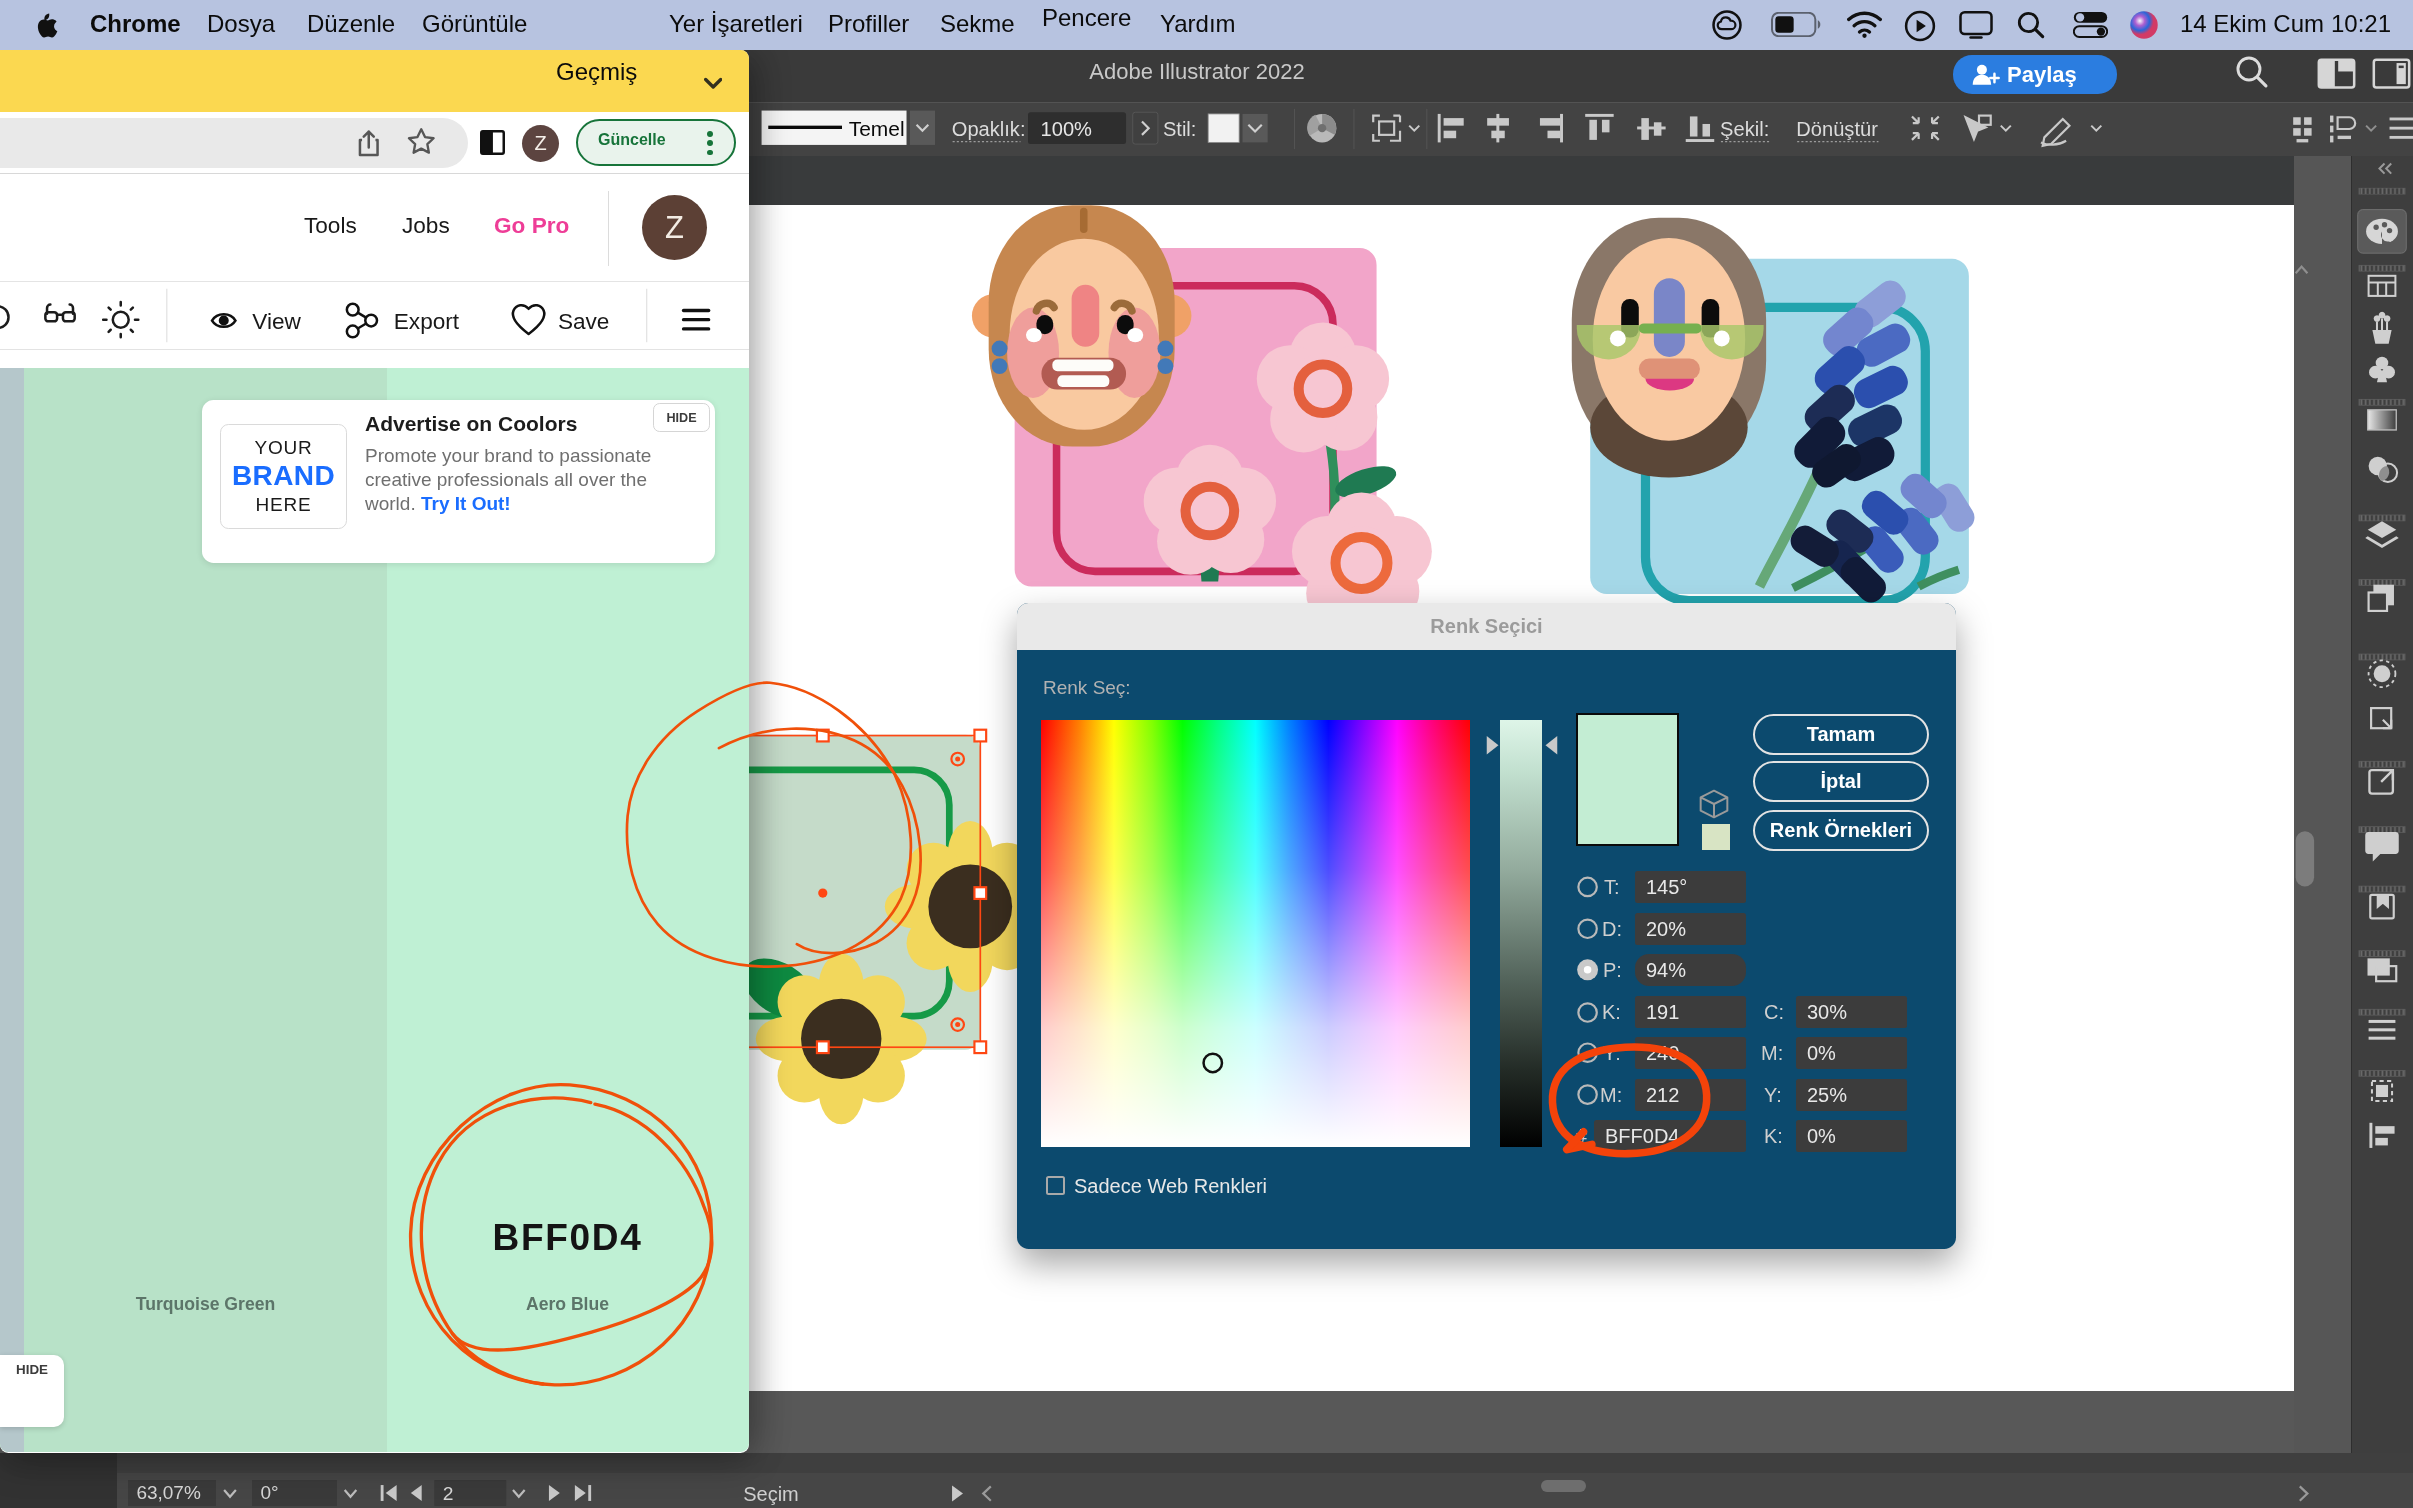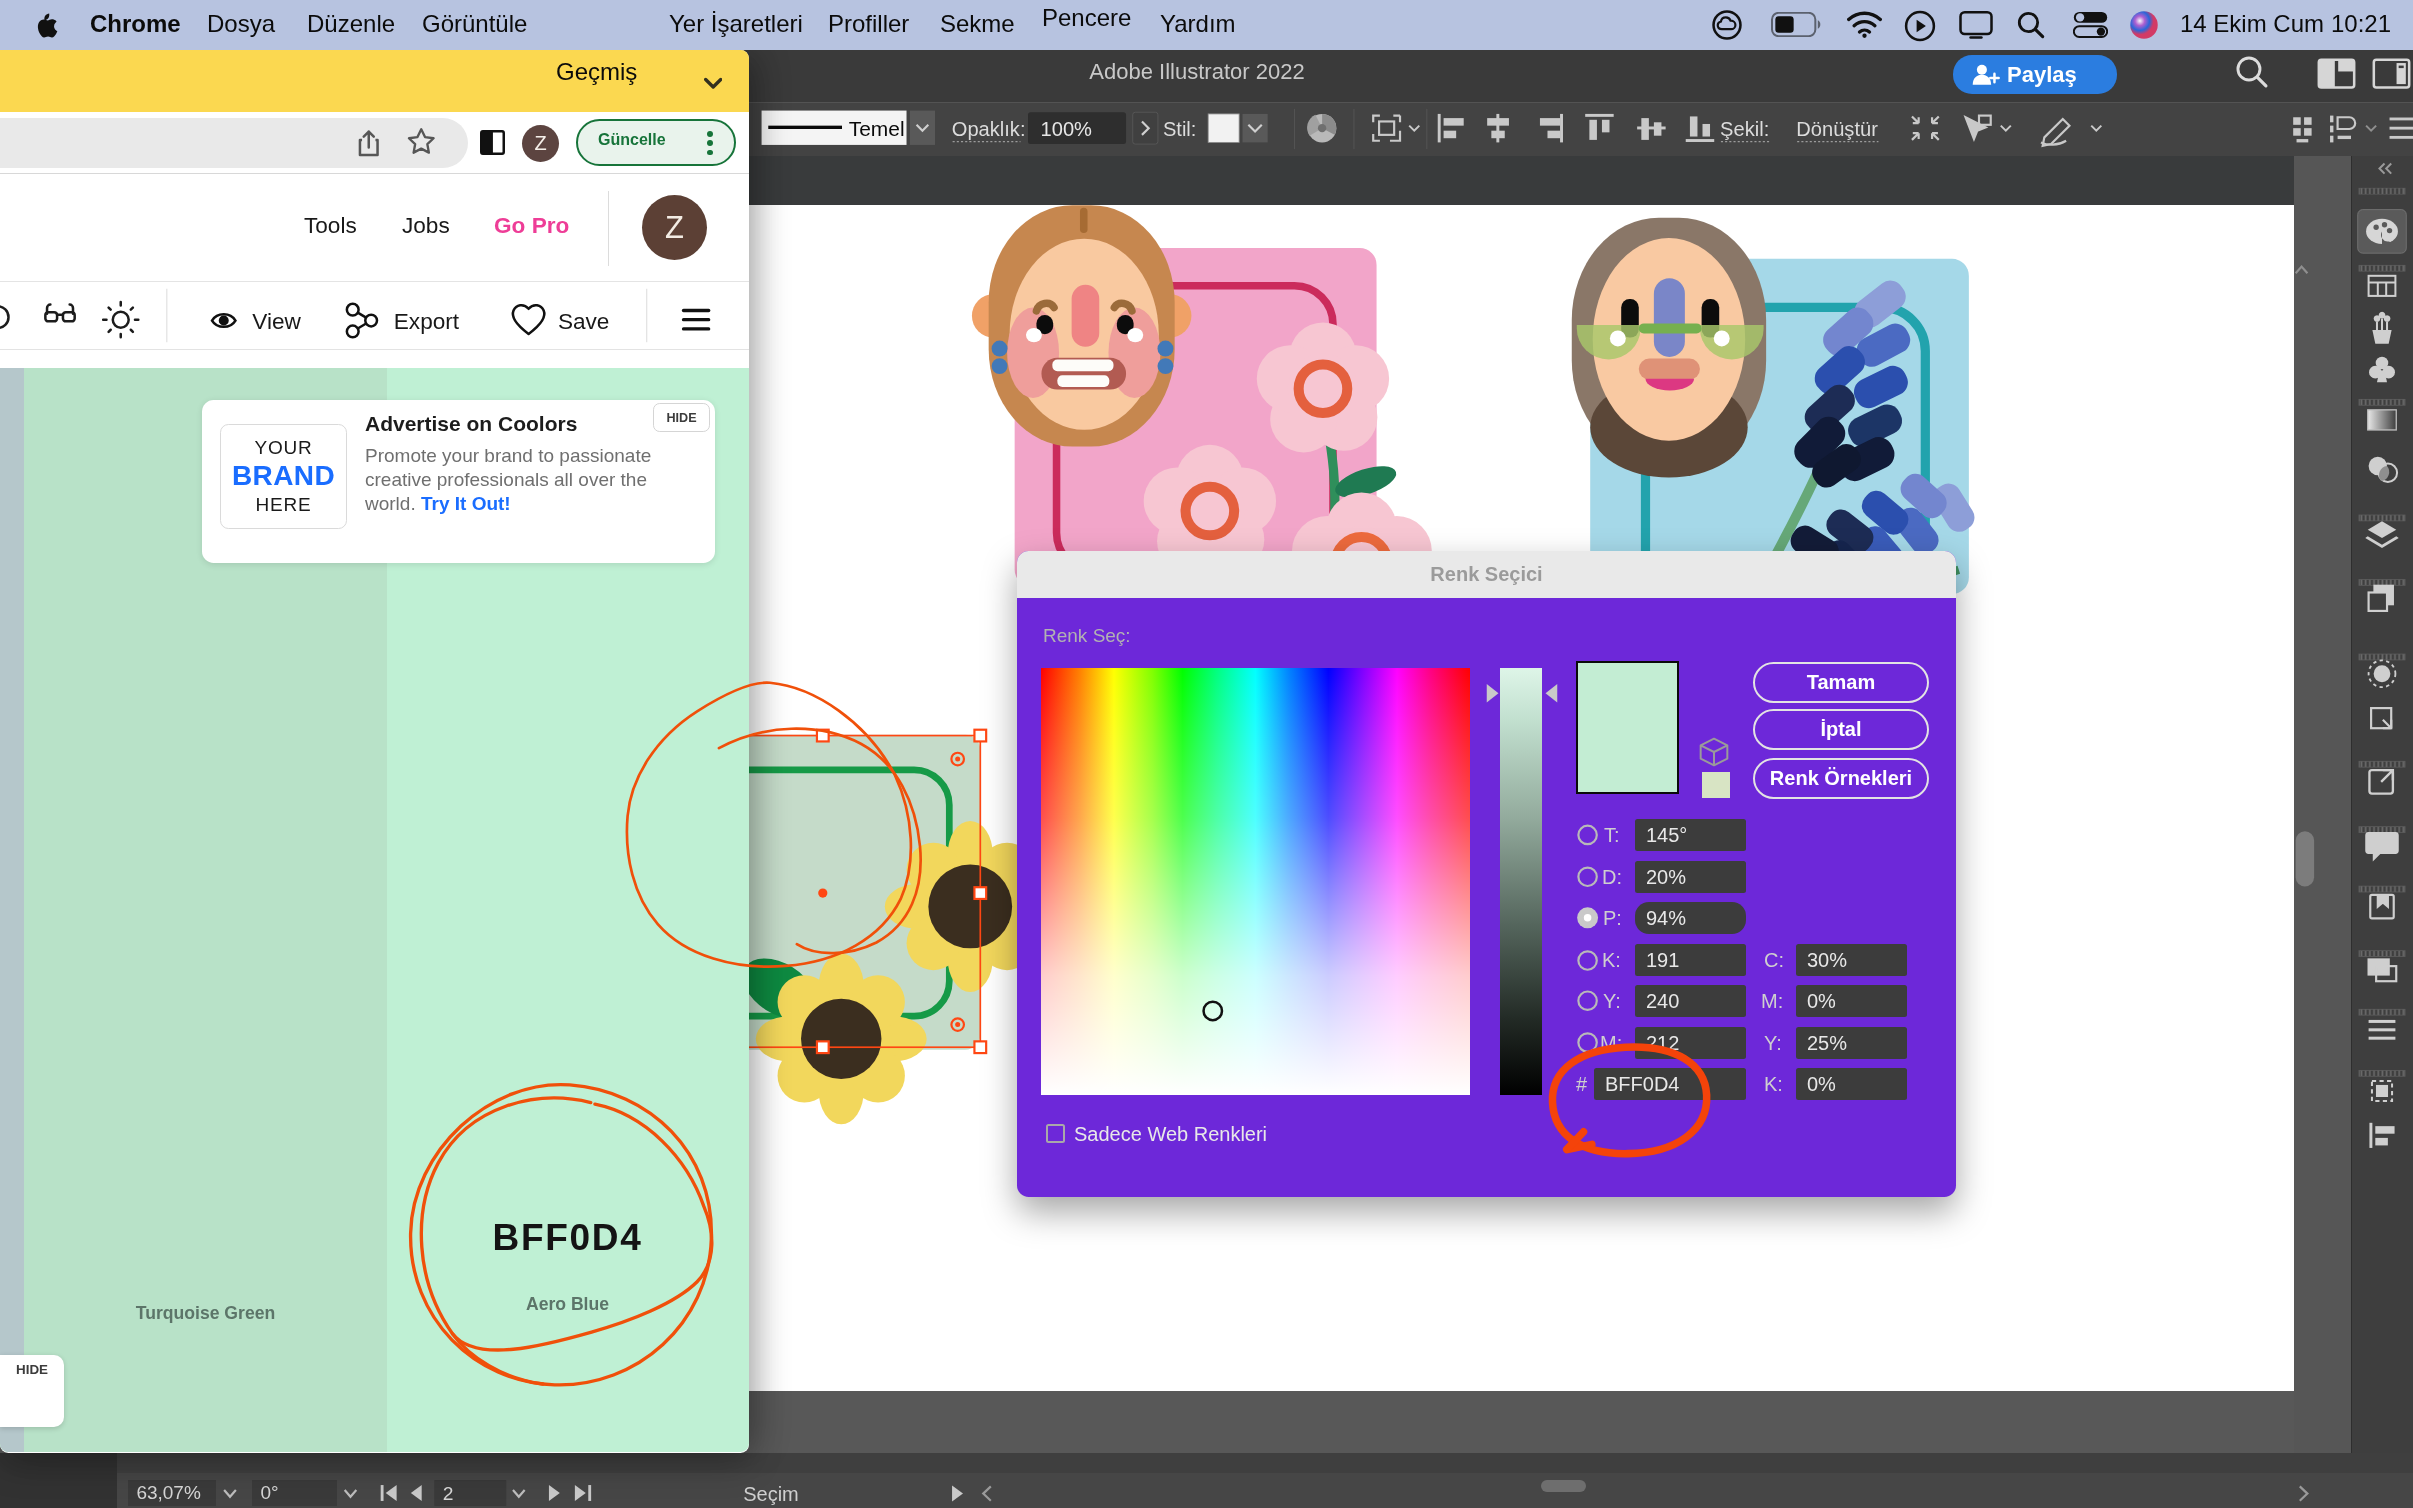--- a/index.html
+++ b/index.html
@@ -482,21 +482,21 @@
     <g fill="#fff" stroke="#ff4713" stroke-width="2.6">
       <rect x="975" y="871" width="14" height="14"></rect>
       <rect x="1163" y="871" width="14" height="14"></rect>
       <rect x="1163" y="1059" width="14" height="14"></rect>
       <rect x="975" y="1243" width="14" height="14"></rect>
       <rect x="1163" y="1243" width="14" height="14"></rect>
     </g>
   </g>
 </svg>
 
-<div class="abs" id="dialog" style="left:1017px;top:551px;width:939px;height:646px;border-radius:11.7px;background:#6d28d9;box-shadow:0 15px 34px rgba(0,0,0,.35);">
+<div class="abs" id="dialog" style="left:1017px;top:603px;width:939px;height:646px;border-radius:11.7px;background:#0c4a6e;box-shadow:0 15px 34px rgba(0,0,0,.35);">
   <div class="abs" style="left:0;top:0;width:939px;height:47px;background:#e9e9e9;border-radius:11.7px 11.7px 0 0;">
     <div class="abs" style="left:0;top:11.7px;width:939px;text-align:center;font-size:20px;font-weight:bold;color:#9b9b9b;">Renk Seçici</div>
   </div>
   <div class="abs" style="left:26px;top:74px;font-size:19px;color:#b2b2b2;">Renk Seç:</div>
 
   <div class="abs" style="left:24px;top:117px;width:429px;height:427px;background:
       linear-gradient(to bottom, rgba(255,255,255,0) 0%, rgba(255,255,255,.30) 35%, rgba(255,255,255,.80) 72%, rgba(255,255,255,1) 100%),
       linear-gradient(to right, #f00 0%, #ff8000 9%, #ff0 17%, #80ff00 26%, #0f0 33%, #00ff80 41%, #0ff 50%, #0080ff 58%, #00f 67%, #8000ff 75%, #f0f 83%, #ff0080 91%, #f00 100%);"></div>
   <svg class="abs" style="left:24px;top:117px;" width="429" height="427" viewBox="0 0 512 509">
     <circle cx="205" cy="409" r="11" fill="none" stroke="#111" stroke-width="3"></circle>
@@ -646,21 +646,21 @@
       <line x1="816" y1="45" x2="846" y2="45"></line>
       <line x1="816" y1="56" x2="846" y2="56"></line>
     </g>
   </svg>
 
   <div class="abs" style="left:0;top:318px;width:749px;height:1084px;background:#bff0d4;border-radius:0 0 8.4px 8.4px;"></div>
   <div class="abs" style="left:0;top:318px;width:387px;height:1084px;background:#b8e2c8;border-radius:0 0 0 8.4px;"></div>
   <div class="abs" style="left:0;top:318px;width:23.5px;height:1084px;background:#b5c7cb;border-radius:0 0 0 8.4px;"></div>
 
   <div class="abs" style="left:383px;top:1167px;width:369px;text-align:center;font-size:37px;font-weight:bold;letter-spacing:1.7px;color:#141414;">BFF0D4</div>
-  <div class="abs" style="left:21px;top:1244px;width:369px;text-align:center;font-size:17.6px;font-weight:bold;color:#5c7569;margin-top:9px;">Turquoise Green</div>
+  <div class="abs" style="left:21px;top:1244px;width:369px;text-align:center;font-size:17.6px;font-weight:bold;color:#5c7569;">Turquoise Green</div>
   <div class="abs" style="left:383px;top:1244px;width:369px;text-align:center;font-size:17.6px;font-weight:bold;color:#5c7569;">Aero Blue</div>
 
   <div class="abs" style="left:202px;top:350px;width:513px;height:163px;background:#fff;border-radius:11.7px;box-shadow:0 1.7px 6.7px rgba(0,0,0,.10);"></div>
   <div class="abs" style="left:220px;top:374px;width:127px;height:105px;background:#fff;border:1.3px solid #dadada;border-radius:8.4px;text-align:center;">
     <div style="margin-top:11.7px;font-size:19px;letter-spacing:0.8px;color:#1a1a1a;">YOUR</div>
     <div style="margin-top:1.7px;font-size:28px;font-weight:bold;color:#1a6dff;letter-spacing:0.4px;">BRAND</div>
     <div style="margin-top:1.7px;font-size:19px;letter-spacing:0.8px;color:#1a1a1a;">HERE</div>
   </div>
   <div class="abs" style="left:365px;top:362px;width:302px;font-size:21px;font-weight:bold;color:#1c1c1c;">Advertise on Coolors</div>
   <div class="abs" style="left:365px;top:394px;width:335px;font-size:19px;line-height:24px;color:#6f6f6f;">Promote your brand to passionate creative professionals all over the world. <span style="color:#1a6dff;font-weight:bold;">Try It Out!</span></div>

